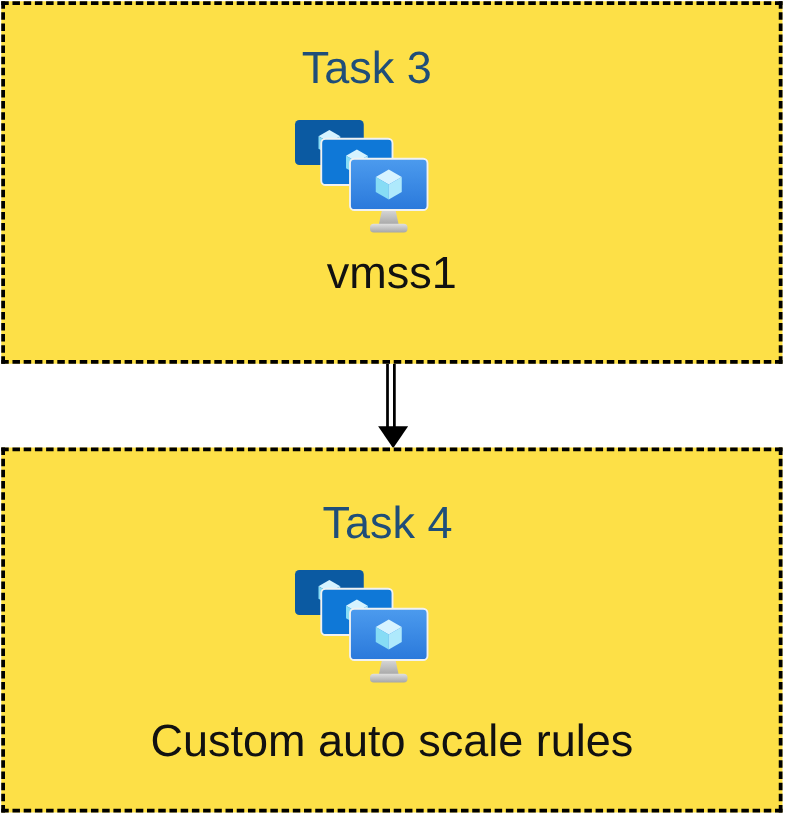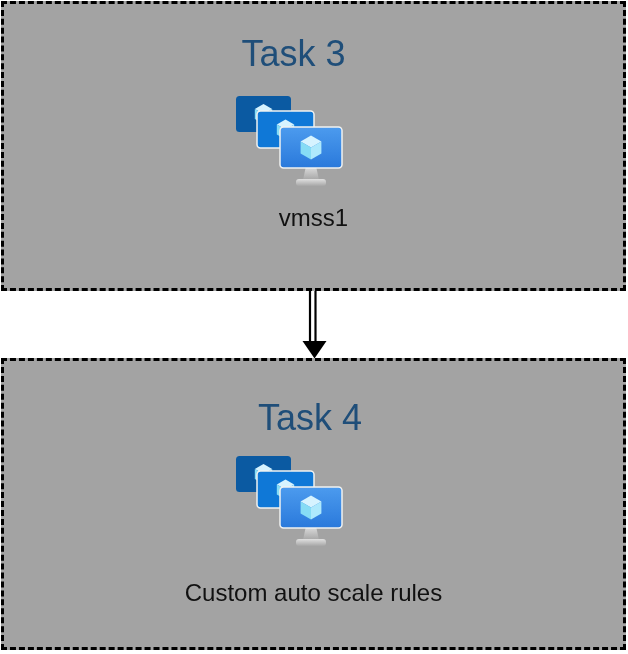--- a/index.html
+++ b/index.html
@@ -7,21 +7,21 @@
   body {
     position: relative;
     background: #ffffff;
     font-family: "Liberation Sans", sans-serif;
     overflow: hidden;
   }
   .task-box {
     position: absolute;
     left: 1px;
     width: 625px;
-    background: #a3a3a3;
+    background: #fde047;
     border: 3px dashed #000000;
     display: flex;
     flex-direction: column;
     align-items: center;
   }
   .box-top { top: 1px; height: 290px; }
   .box-bottom { top: 358px; height: 292px; }
 
   .task-title {
     font-size: 36px;
@@ -32,21 +32,21 @@
     white-space: nowrap;
   }
   .box-top .task-title { margin-top: 29px; }
   .box-bottom .task-title { margin-top: 36px; margin-left: 33px; }
 
   .vmss-icon { transform: translateX(-23px); }
   .box-top .vmss-icon { margin-top: 21px; }
   .box-bottom .vmss-icon { margin-top: 17px; }
 
   .caption {
-    font-size: 24px;
+    font-size: 36px;
     line-height: 42px;
     color: #111111;
     text-align: center;
     white-space: nowrap;
   }
   .box-top .caption { margin-top: 9px; }
   .box-bottom .caption { margin-top: 24px; text-align: right; }
 
   .connector-arrow {
     position: absolute;

